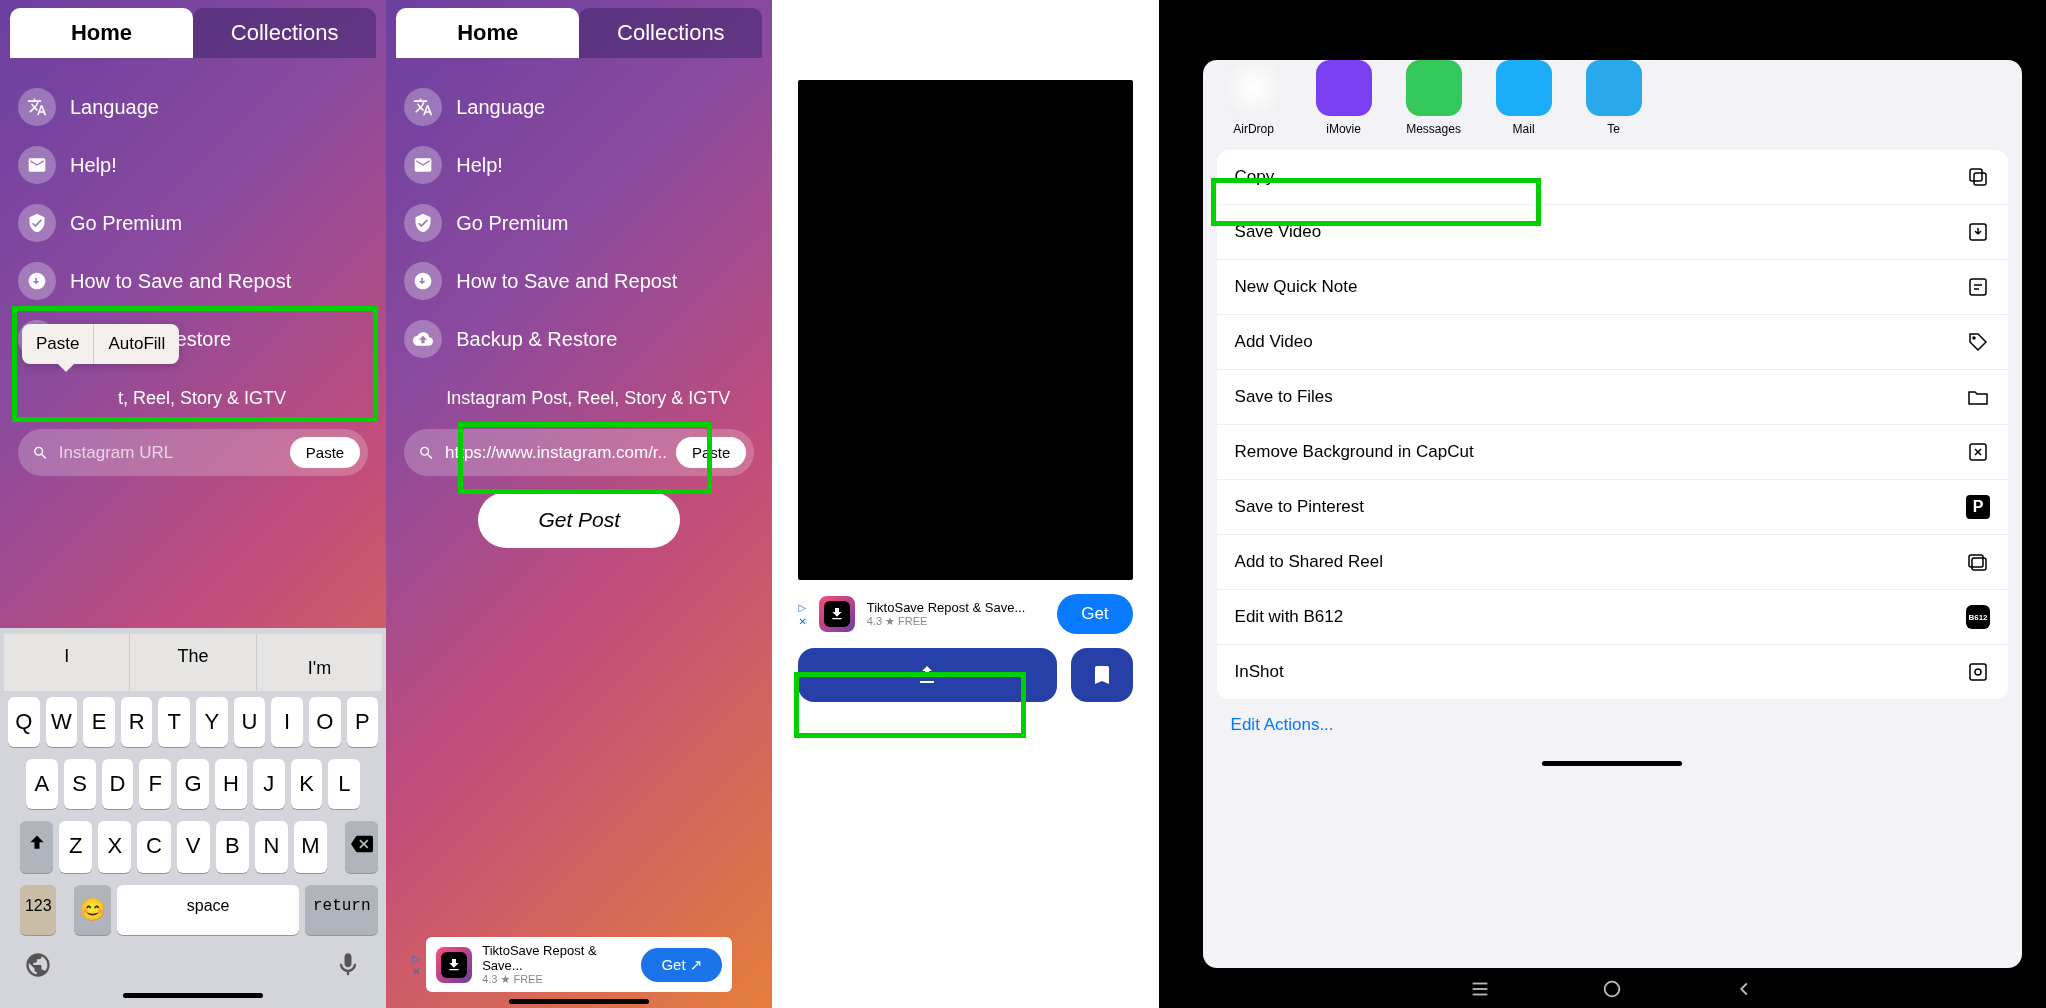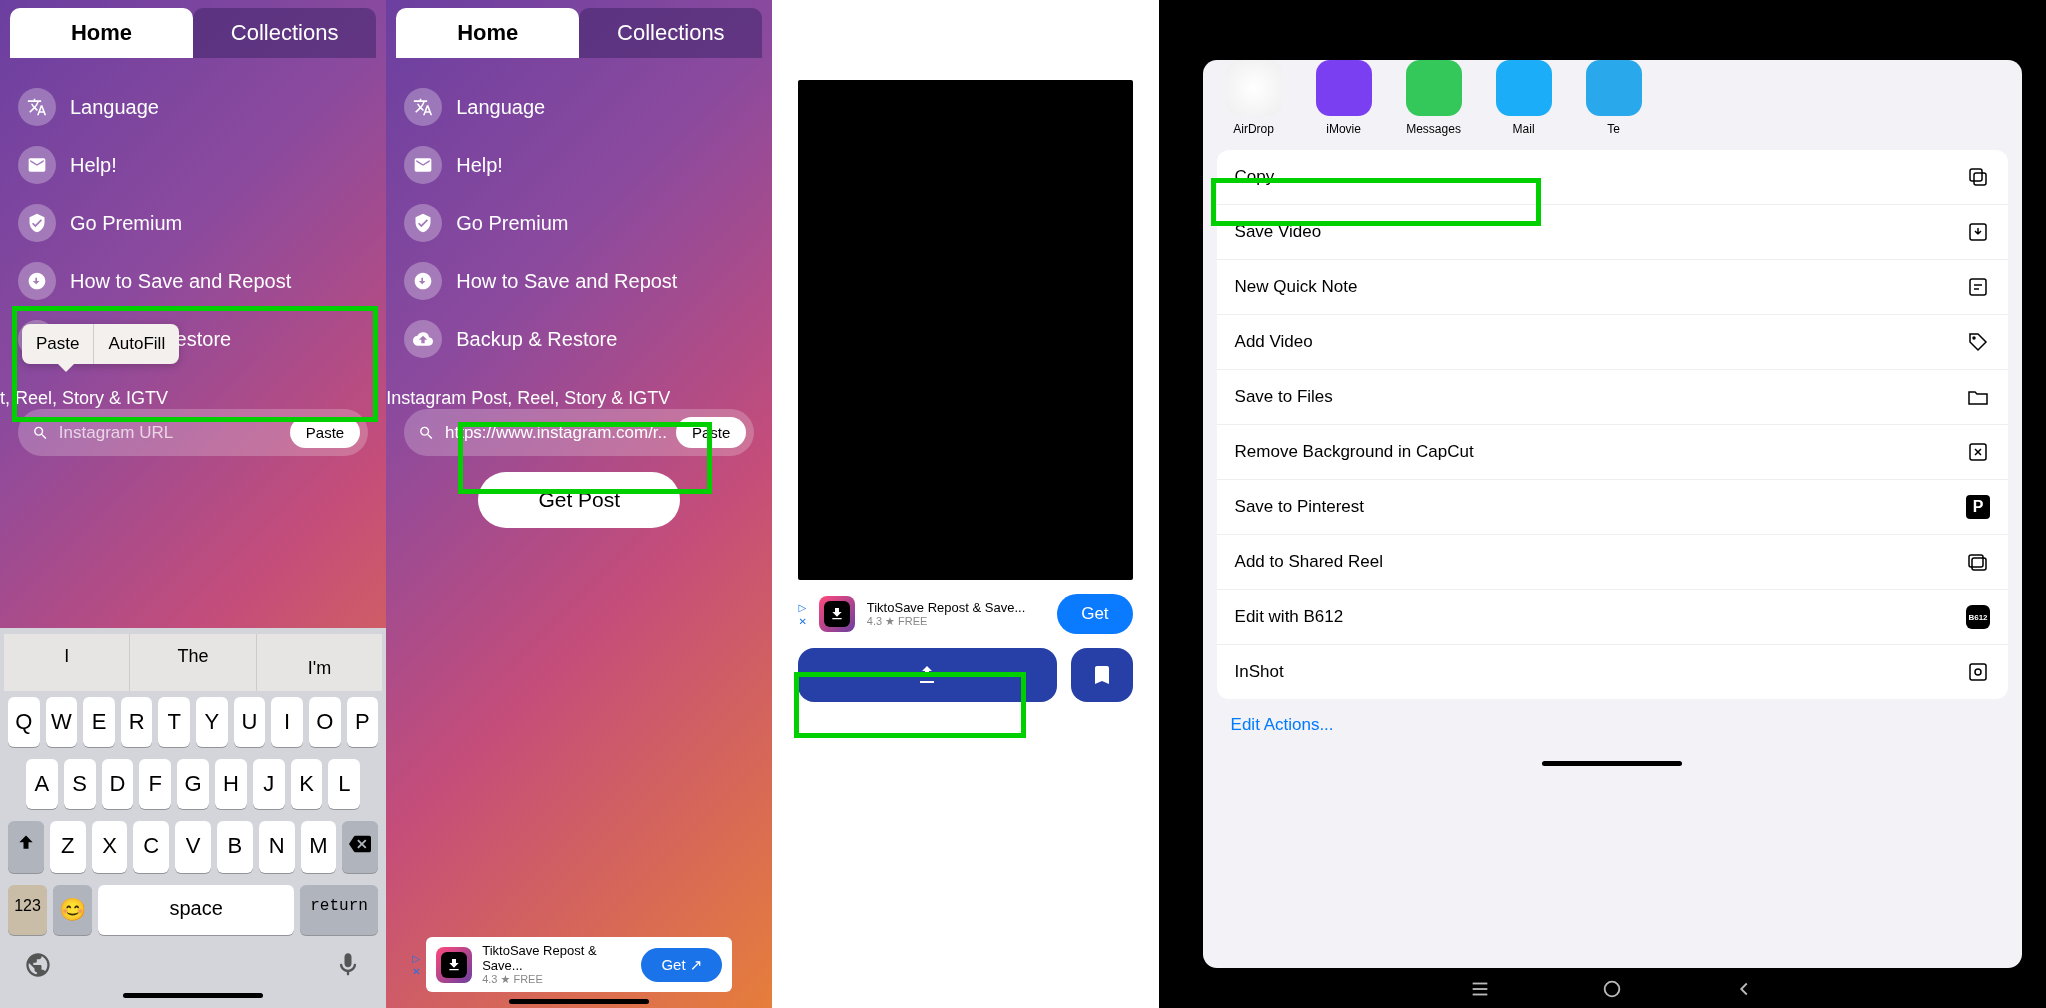--- a/index.html
+++ b/index.html
@@ -21,49 +21,49 @@
 .tab { flex: 1; padding: 12px; text-align: center; font-size: 22px; border-radius: 10px 10px 0 0; color: #fff; cursor: pointer; }
 .tab.active { background: #fff; color: #000; font-weight: 600; }
 .tab.inactive { background: rgba(70,40,110,0.6); }
 
 
 .menu { padding: 20px 18px 0; }
 .menu-item { display: flex; align-items: center; gap: 14px; padding: 10px 0; color: #fff; font-size: 20px; font-weight: 500; cursor: pointer; }
 .menu-icon { width: 38px; height: 38px; border-radius: 50%; background: rgba(255,255,255,0.28); display: flex; align-items: center; justify-content: center; }
 .menu-icon svg { width: 20px; height: 20px; fill: #fff; }
 
-.hint { color: #fff; font-size: 18px; margin: 20px 0 0; font-weight: 500; }
+.hint { color: #fff; font-size: 18px; text-align: center; margin: 20px 0 20px; font-weight: 500; padding-left: 18px; }
 
 
 .search-row { margin: 0 18px 14px; background: rgba(255,255,255,0.22); border-radius: 30px; display: flex; align-items: center; padding: 8px 8px 8px 14px; gap: 10px; }
 .search-row svg { width: 22px; height: 22px; fill: #fff; }
 .search-row input { flex: 1; background: transparent; border: none; color: #fff; font-size: 17px; outline: none; }
 .search-row input::placeholder { color: rgba(255,255,255,0.7); }
 .paste-btn { background: #fff; color: #000; border: none; border-radius: 18px; padding: 7px 16px; font-size: 15px; font-weight: 500; cursor: pointer; }
 
-.get-post { display: block; margin: 16px auto; background: #fff; color: #000; border: none; border-radius: 30px; padding: 16px 60px; font-size: 21px; font-weight: 500; cursor: pointer; }
+.get-post { display: block; margin: 16px auto; background: #fff; color: #000; border: none; border-radius: 30px; padding: 16px 60px; font-size: 21px; font-weight: 500; cursor: pointer; font-style: italic; }
 
 
 .highlight { position: absolute; border: 5px solid #00d000; pointer-events: none; }
 
 
 .ctx-menu { position: absolute; top: 324px; left: 22px; background: #f4f0ed; border-radius: 8px; display: flex; box-shadow: 0 2px 8px rgba(0,0,0,0.2); }
 .ctx-item { padding: 10px 14px; font-size: 17px; cursor: pointer; }
 .ctx-divider { width: 1px; background: #ccc; }
 .ctx-arrow { position: absolute; bottom: -8px; left: 36px; width: 0; height: 0; border-left: 8px solid transparent; border-right: 8px solid transparent; border-top: 8px solid #f4f0ed; }
 
 
 .kb { position: absolute; bottom: 0; left: 0; right: 0; background: #d3d5db; padding: 6px 4px 10px; }
 .suggest { display: flex; background: #e7e5e3; }
 .suggest div { flex: 1; text-align: center; padding: 12px; font-size: 18px; border-right: 1px solid #ccc; }
 .suggest div:last-child { border-right: none; margin-top: 12px; }
 .kb-row { display: flex; gap: 6px; padding: 6px 4px; justify-content: center; }
 .key { flex: 1; background: #fff; border-radius: 6px; padding: 12px 0; text-align: center; font-size: 22px; box-shadow: 0 1px 0 rgba(0,0,0,0.3); cursor: pointer; }
-.key-dark { background: #b0b4bd; }
-.space-key { flex: 5; font-size: 20px; }
+.key-dark { background: #b0b4bd; margin-left: 12px; }
+.space-key { flex: 5; font-size: 16px; }
 .return-key { flex: 2; font-size: 16px; background: #b0b4bd; font-family: Liberation Mono, monospace; }
 .kb-bottom { display: flex; justify-content: space-between; padding: 10px 20px 0; }
 .home-ind { width: 140px; height: 5px; background: #000; border-radius: 3px; margin: 14px auto 0; }
 
 
 .ad { position: absolute; bottom: 16px; left: 40px; right: 40px; background: #fff; border-radius: 6px; display: flex; align-items: center; padding: 6px 10px; gap: 10px; }
 .ad-icon { width: 36px; height: 36px; background: linear-gradient(135deg,#ff4a7a,#6b3fa0); border-radius: 8px; display: flex; align-items: center; justify-content: center; position: relative; }
 .ad-icon-inner { width: 26px; height: 26px; background: #000; border-radius: 6px; display: flex; align-items: center; justify-content: center; }
 .ad-info { flex: 1; font-size: 13px; }
 .ad-sub { font-size: 11px; color: #888; }

